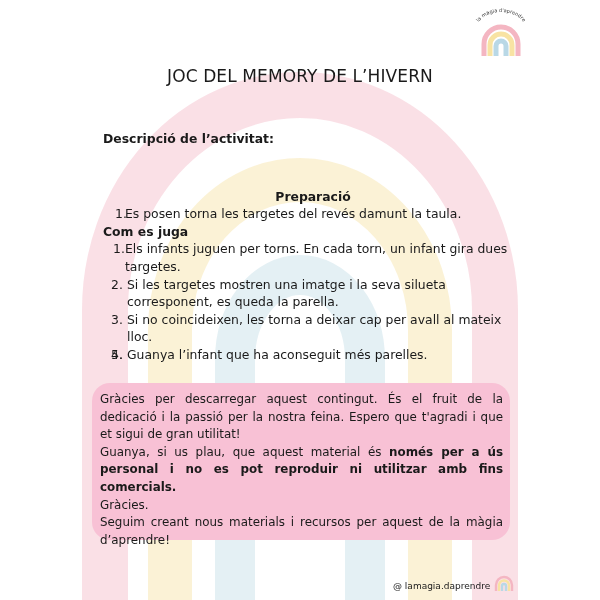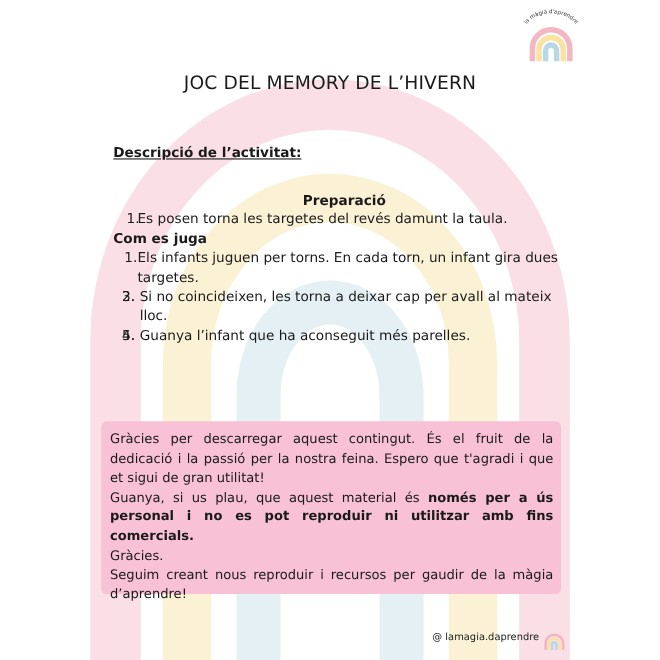--- a/index.html
+++ b/index.html
@@ -17,40 +17,40 @@
     .title {
       position: absolute; left: 0; right: 0; top: 66px;
       text-align: center;
       font-family: "DejaVu Sans", sans-serif;
       font-size: 17px; font-weight: normal; letter-spacing: 0.1px;
       color: #1a1a1a;
     }
 
     .content { position: absolute; left: 103px; top: 130px; width: 420px; font-size: 12.4px; line-height: 17.6px; }
     .section-heading { font-weight: bold; font-size: 12.4px; }
-    .desc-heading { margin-bottom: 25px; text-decoration: underline; }
+    .desc-heading { margin-bottom: 40px; }
     .prep-heading { font-weight: bold; text-align: center; }
     ol.steps { list-style: none; }
     ol.steps li { position: relative; padding-left: 22px; }
     ol.steps li .num { position: absolute; left: 12px; }
     ol.steps.wide li { padding-left: 22px; }
     ol.steps.wide li .num { left: 10px; }
     ol.steps.wide li.pad { padding-left: 24px; }
     ol.steps.wide li.pad .num { left: 8px; }
 
     .notice {
       position: absolute; left: 92px; top: 383px; width: 418px; height: 157px;
-      background: #f8c1d5; border-radius: 5px;
+      background: #f8c1d5; border-radius: 18px;
       padding: 8px 7px 8px 8px;
       font-size: 11.9px; line-height: 17.6px; text-align: justify; color: #1a1a1a;
     }
     .notice p { margin: 0; }
     .notice b { font-weight: bold; }
 
-    .footer { position: absolute; left: 393px; top: 575px; font-size: 9px; color: #1a1a1a; display: flex; align-items: flex-start; gap: 4px; }
+    .footer { position: absolute; left: 393px; top: 575px; font-size: 9px; color: #1a1a1a; display: flex; align-items: flex-end; gap: 4px; }
     .footer svg { width: 20px; height: 16px; }
   </style>
 </head>
 <body>
 
 <div class="page">
 
   <svg class="bg-rainbow" viewBox="0 0 600 600">
     <path d="M105 600 L105 310 A195 215 0 0 1 495 310 L495 600" fill="none" stroke="#f9dde3" stroke-width="46" opacity="0.9"></path>
     <path d="M170 600 L170 330 A130 150 0 0 1 430 330 L430 600" fill="none" stroke="#fbf1d4" stroke-width="44" opacity="0.95"></path>
@@ -81,40 +81,41 @@
     </ol>
 
     <div class="section-heading">Com es juga</div>
     <ol class="steps wide">
       <li>
         <span class="num">1.</span>
         <span>Els infants juguen per torns. En cada torn, un infant gira dues targetes.</span>
       </li>
       <li class="pad">
         <span class="num">2.</span>
+        <span>Si les targetes mostren una imatge i la seva silueta corresponent, es queda la parella.</span>
       </li>
       <li class="pad">
         <span class="num">3.</span>
         <span>Si no coincideixen, les torna a deixar cap per avall al mateix lloc.</span>
       </li>
       <li class="pad">
         <span class="num">4.</span>
       </li>
       <li class="pad">
         <span class="num">5.</span>
         <span>Guanya l’infant que ha aconseguit més parelles.</span>
       </li>
     </ol>
   </div>
 
   <div class="notice">
     <p>Gràcies per descarregar aquest contingut. És el fruit de la dedicació i la passió per la nostra feina. Espero que t'agradi i que et sigui de gran utilitat!</p>
     <p><span>Guanya, si us plau, que aquest material és </span><b>només per a ús personal i no es pot reproduir ni utilitzar amb fins comercials.</b></p>
     <p>Gràcies.</p>
-    <p>Seguim creant nous reproduir i recursos per gaudir de la màgia d’aprendre!</p>
+    <p>Seguim creant nous materials i recursos per aquest de la màgia d’aprendre!</p>
   </div>
 
   <div class="footer">
     <span>@ lamagia.daprendre</span>
     <svg viewBox="0 0 20 16">
       <path d="M2 16 L2 10 A8 8 0 0 1 18 10 L18 16" fill="none" stroke="#f4b6c2" stroke-width="2.4"></path>
       <path d="M5 16 L5 10.5 A5 5 0 0 1 15 10.5 L15 16" fill="none" stroke="#f8e3a3" stroke-width="2.4"></path>
       <path d="M8 16 L8 11 A2 2 0 0 1 12 11 L12 16" fill="none" stroke="#b9d8e6" stroke-width="2.4"></path>
     </svg>
   </div>

